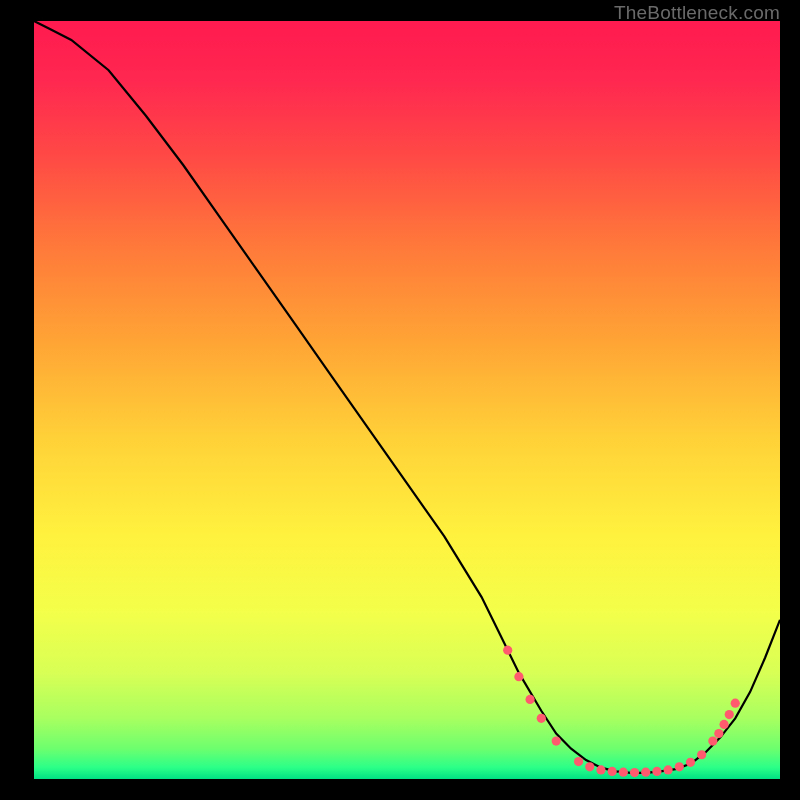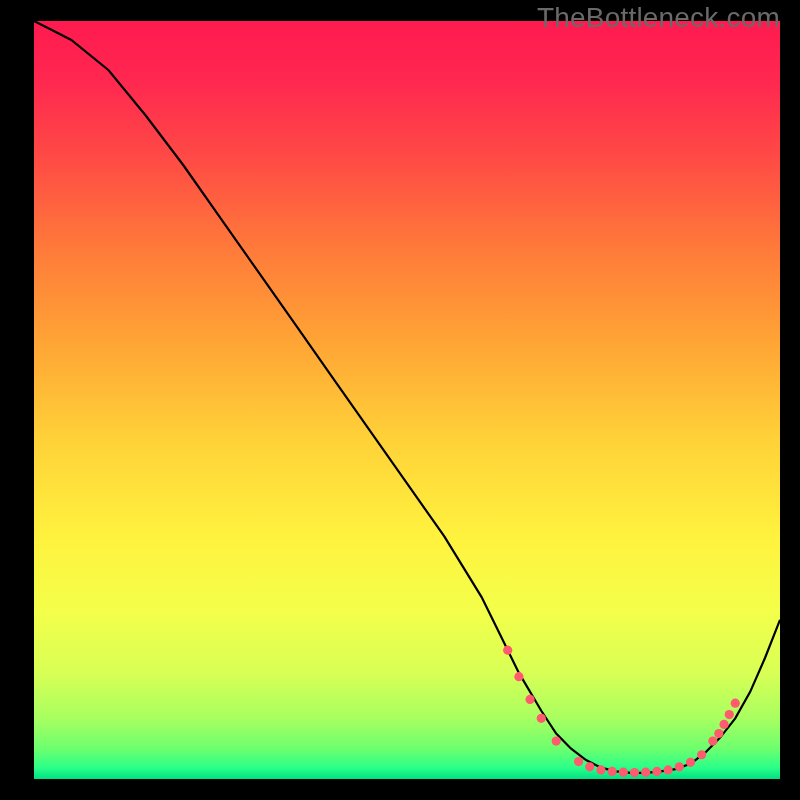--- a/index.html
+++ b/index.html
@@ -24,21 +24,21 @@
     left: 0;
     top: 0;
     width: 746px;
     height: 758px;
   }
   .watermark {
     position: absolute;
     top: 2px;
     right: 20px;
     color: #6a6a6a;
-    font-size: 28px;
+    font-size: 19px;
     font-weight: 500;
     letter-spacing: 0.2px;
   }
 </style>
 </head>
 <body>
 
 <div class="frame">
   <svg class="plot" viewBox="0 0 746 758" preserveAspectRatio="none">
     <defs>

